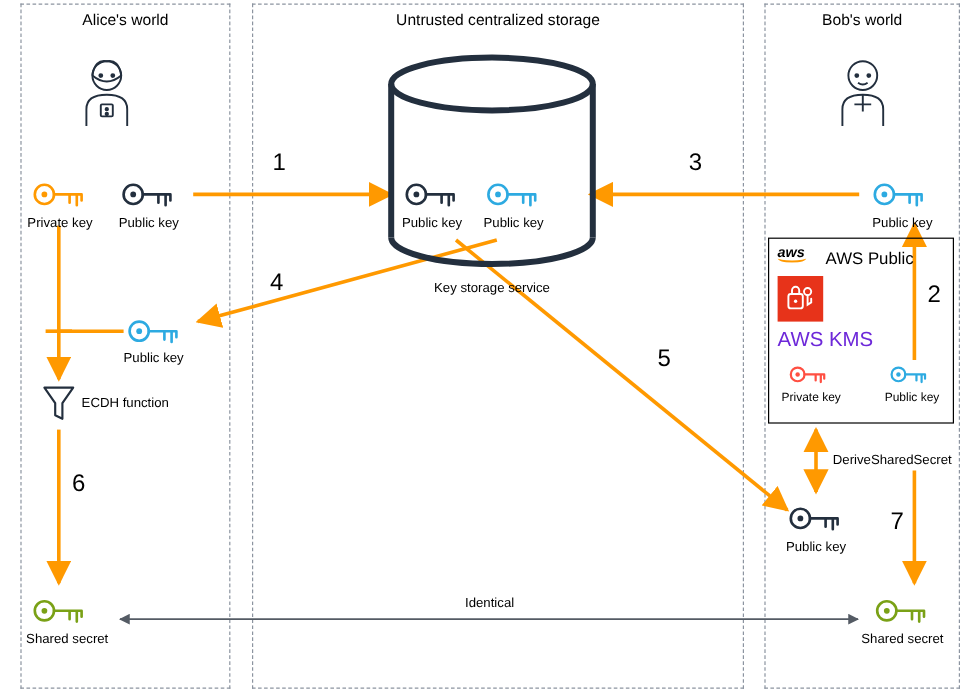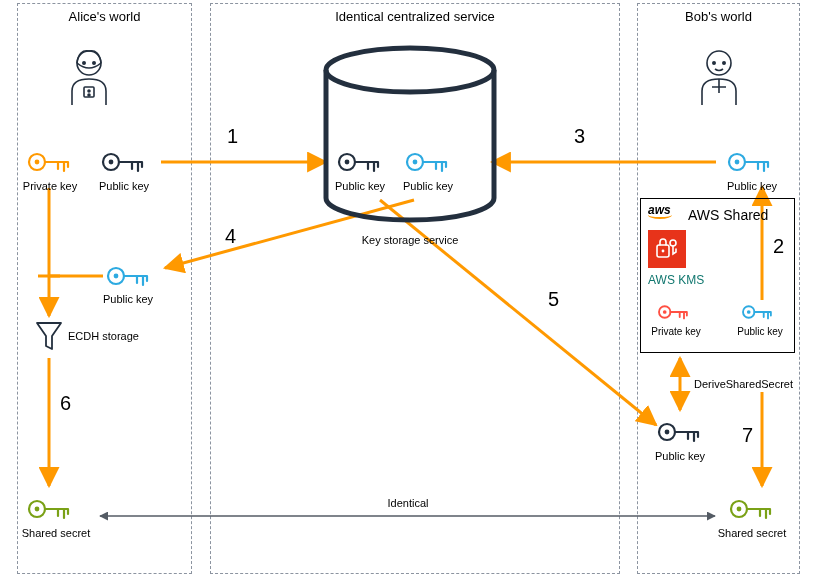--- a/index.html
+++ b/index.html
@@ -35,35 +35,35 @@
   
   .db{position:absolute;}
   .db svg{display:block;}
   
   .cloudbox{position:absolute;border:1px solid #000;}
   .cloud-label{position:absolute;font-size:12px;color:#000;}
   .aws-logo{position:absolute;font:italic 700 12px/1 "Helvetica Neue",Arial;color:#000;}
   .aws-logo .smile{display:block;border-bottom:2px solid var(--orange);border-radius:0 0 50% 50%/0 0 100% 100%;height:4px;width:24px;margin-top:-1px;}
   .kms-tile{position:absolute;width:38px;height:38px;background:#E7331A;display:flex;align-items:center;justify-content:center;}
   .kms-tile svg{width:26px;height:26px;}
-  .kms-label{position:absolute;font-size:12px;color:#0f766e;text-align:center;}
+  .kms-label{position:absolute;font-size:17px;color:#6d28d9;text-align:center;}
   
   .wires{position:absolute;left:0;top:0;width:814px;height:580px;pointer-events:none;}
 </style>
 </head>
 <body>
 
 <div class="stage">
 
   <div class="panel" style="left:17px;top:3px;width:175px;height:571px;">
     <div class="panel-title">Alice's world</div>
   </div>
 
   <div class="panel" style="left:210px;top:3px;width:410px;height:571px;">
-    <div class="panel-title">Identical centralized service</div>
+    <div class="panel-title">Untrusted centralized storage</div>
   </div>
 
   <div class="panel" style="left:637px;top:3px;width:163px;height:571px;text-decoration:underline;">
     <div class="panel-title">Bob's world</div>
   </div>
 
   <svg class="wires" viewBox="0 0 814 580">
     <defs>
       <marker id="ahOrange" viewBox="0 0 10 10" refX="9" refY="5" markerWidth="7" markerHeight="7" orient="auto-start-reverse">
         <path d="M0,0 L10,5 L0,10 z" fill="#FF9900"></path>
@@ -157,21 +157,21 @@
   </div>
   <div class="lbl center" style="left:128px;top:293px;">Public key</div>
 
   <div class="funnel" style="left:35px;top:320px;">
     <svg viewBox="0 0 28 32">
         <g fill="none" stroke="#232F3E" stroke-width="1.8" stroke-linejoin="round">
       <path d="M2 3 H26 L17 16 V29 L11 26 V16 Z"></path>
     </g>
       </svg>
   </div>
-  <div class="lbl" style="left:68px;top:330px;">ECDH storage</div>
+  <div class="lbl" style="left:68px;top:330px;">ECDH function</div>
 
   <div class="key" style="left:26px;top:495px;">
     <svg viewBox="0 0 48 28">
         <g fill="none" stroke="#7AA116" stroke-width="2.2" stroke-linecap="round">
       <circle cx="11" cy="14" r="8"></circle>
           <circle cx="11" cy="14" r="2.4" fill="#7AA116" stroke="none"></circle>
       <path d="M19 14 H42 M32 14 v7 M38 14 v9 M42 14 v5"></path>
     </g>
       </svg>
   </div>
@@ -235,21 +235,21 @@
     </g>
       </svg>
   </div>
   <div class="lbl center" style="left:752px;top:180px;">Public key</div>
 
   <div class="cloudbox" style="left:640px;top:198px;width:155px;height:155px;"></div>
   <div class="aws-logo" style="left:648px;top:204px;">
     <span>aws</span>
     <span class="smile"></span>
   </div>
-  <div class="cloud-label" style="left:688px;top:207px;font-size:14px;">AWS Shared</div>
+  <div class="cloud-label" style="left:688px;top:207px;font-size:14px;">AWS Public</div>
 
   <div class="kms-tile" style="left:648px;top:230px;">
     <svg viewBox="0 0 26 26">
         <g fill="none" stroke="#fff" stroke-width="1.6" stroke-linecap="round">
       <rect x="3" y="9" width="12" height="12" rx="2"></rect>
       <path d="M6 9 v-3 a3 3 0 0 1 6 0 v3"></path>
       <circle cx="9" cy="15" r="1.4" fill="#fff" stroke="none"></circle>
       <circle cx="19" cy="7" r="3"></circle>
       <path d="M19 10 v8 l3 -2 v-3"></path>
     </g>

